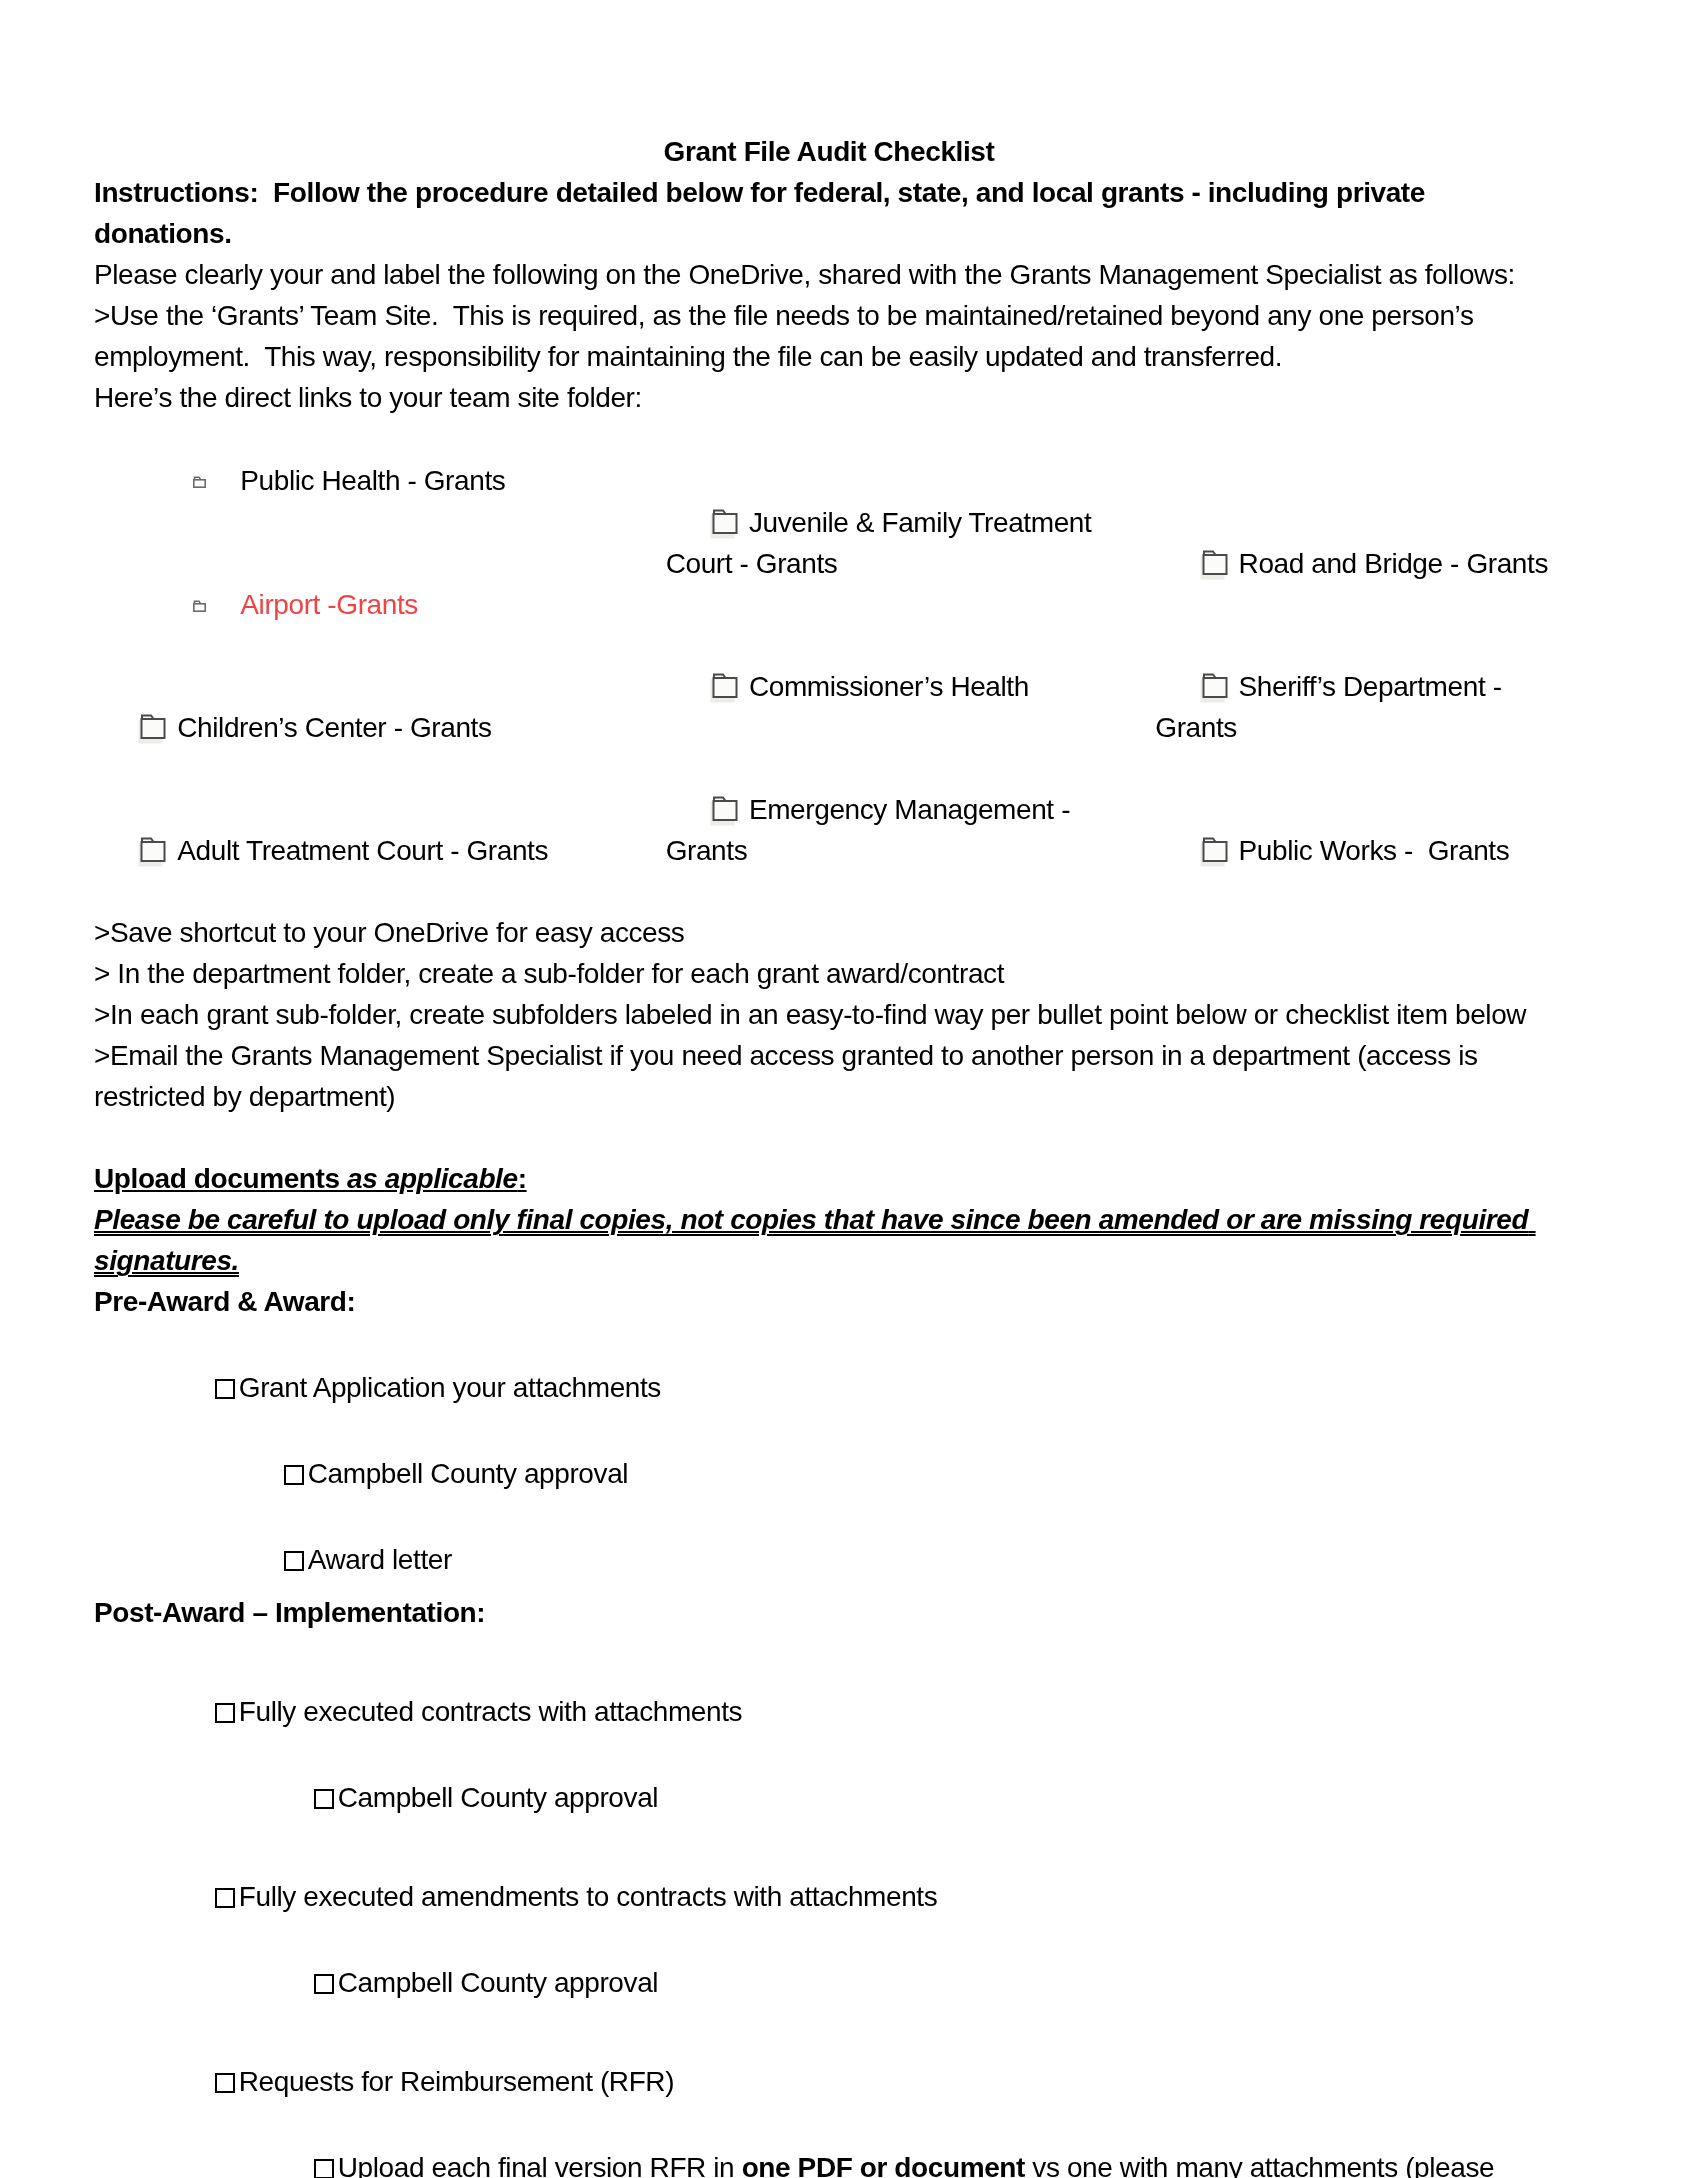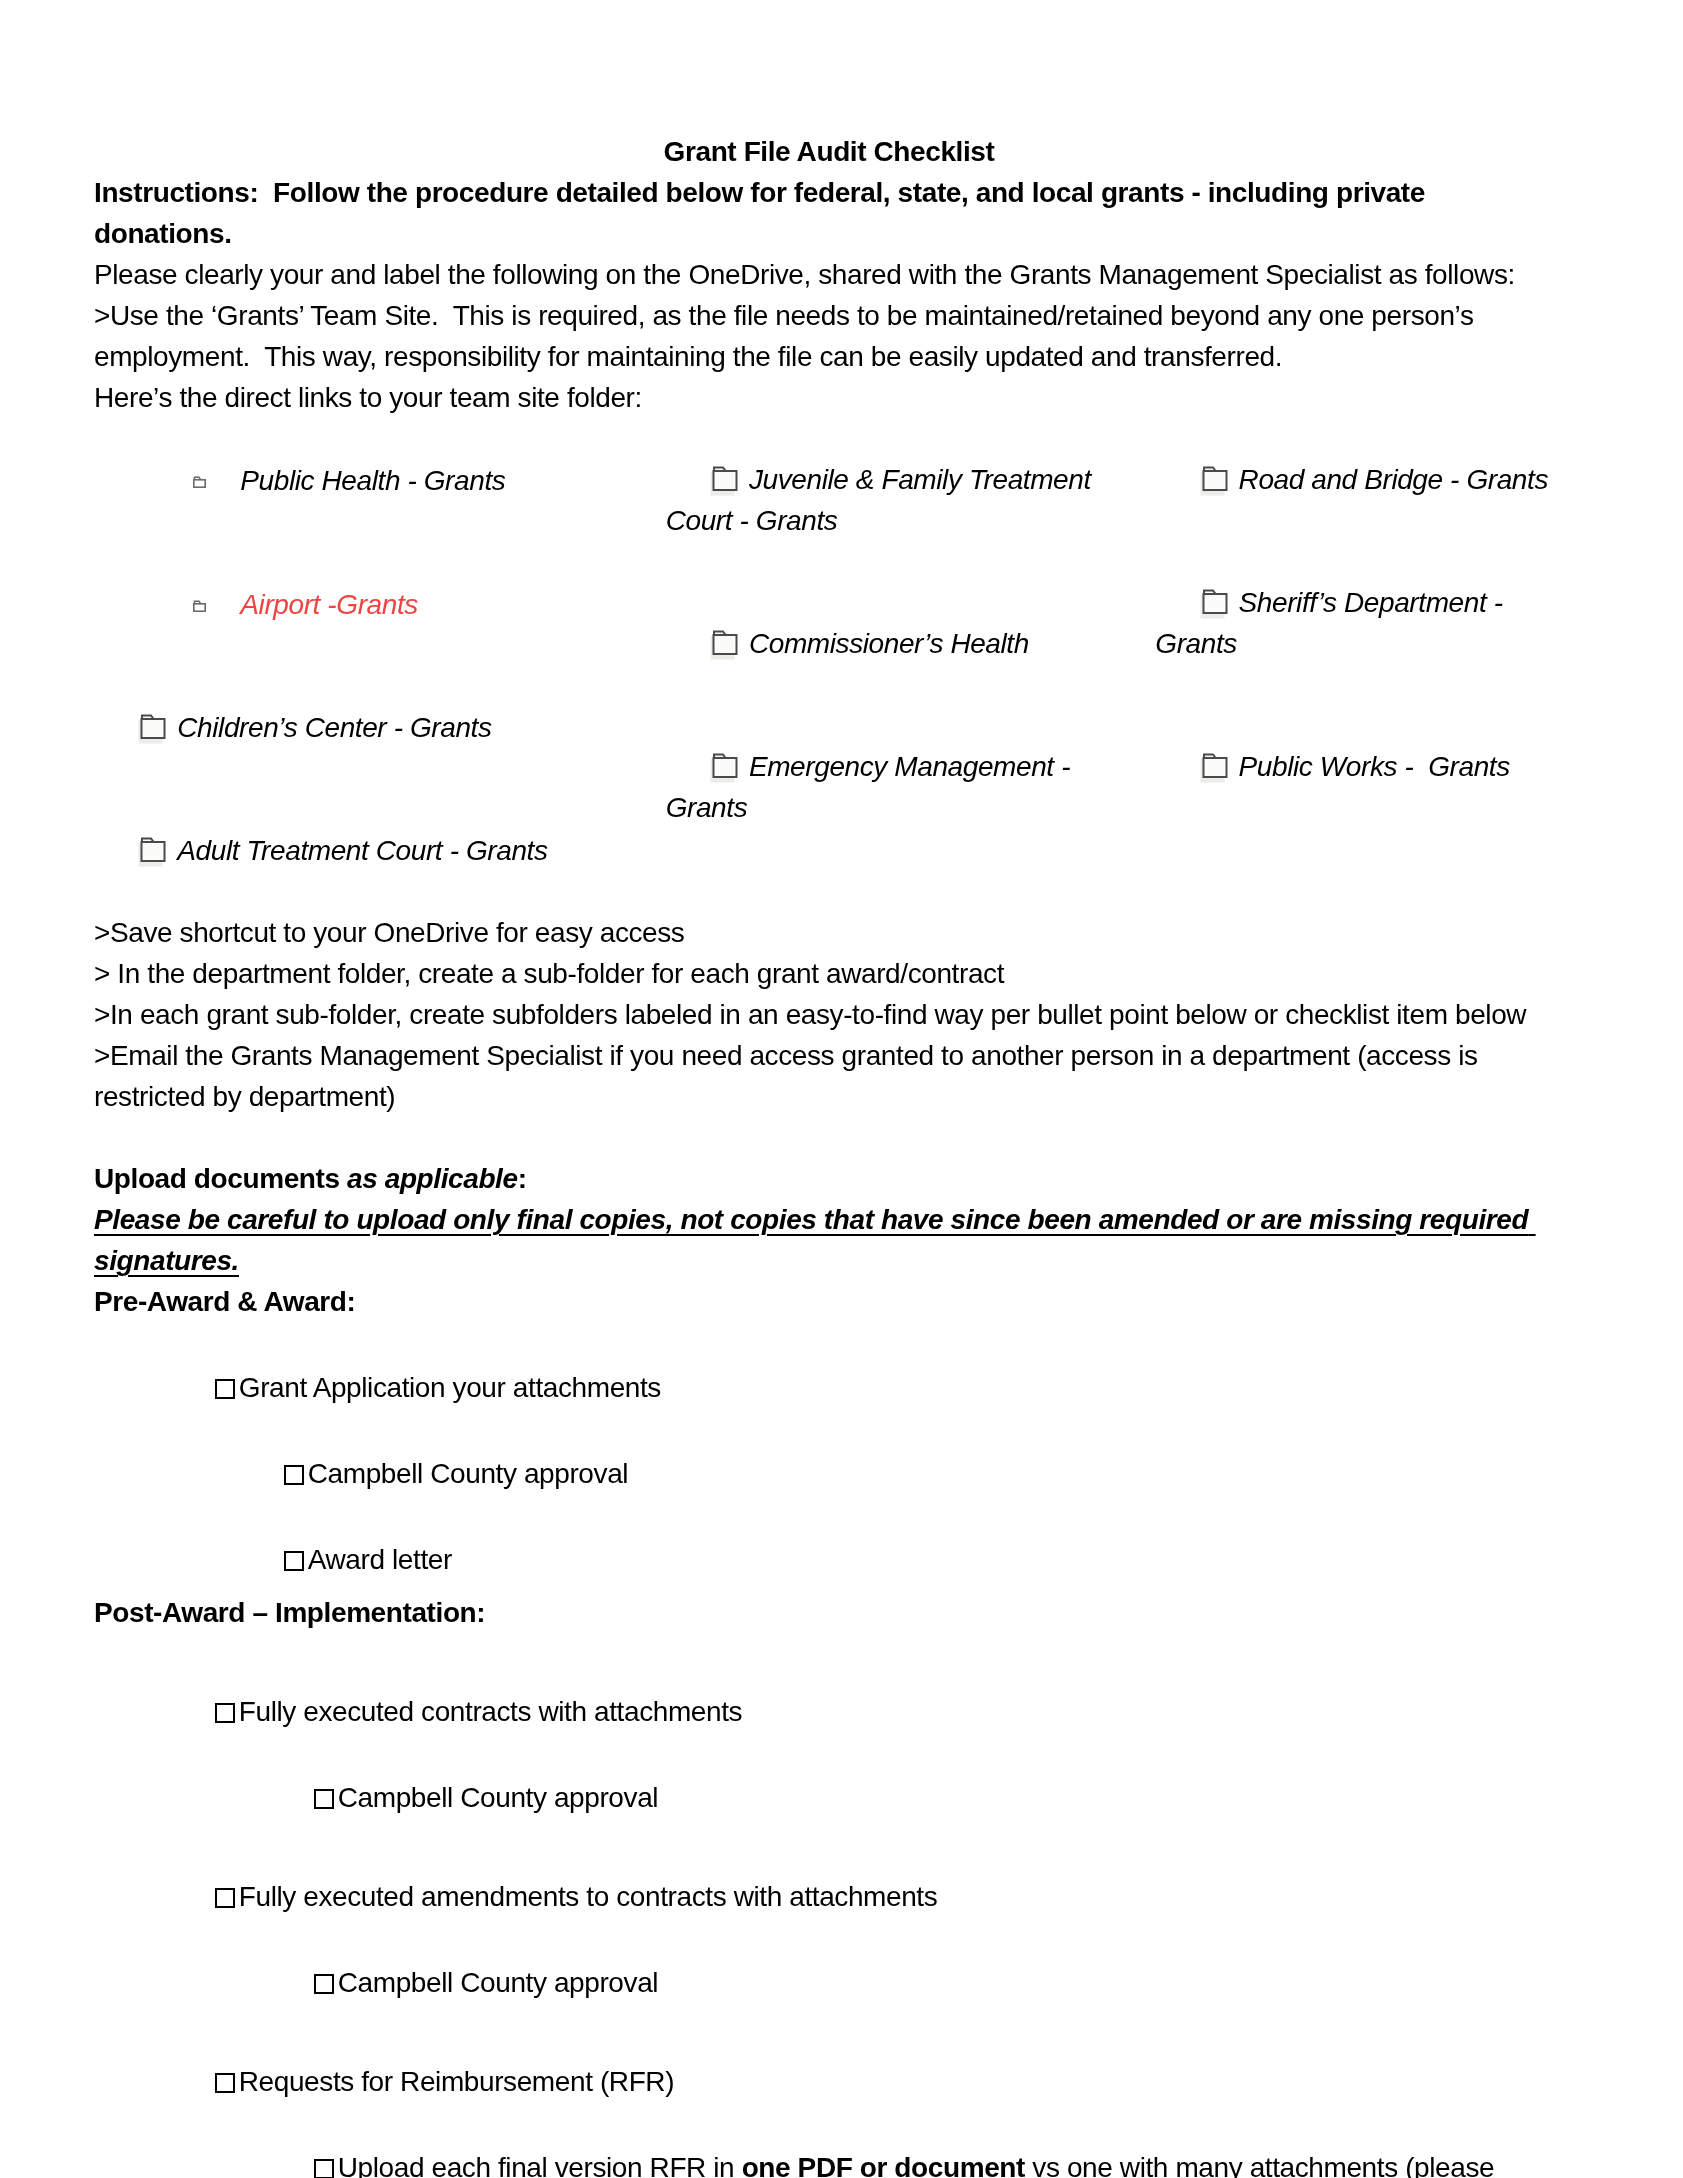--- a/index.html
+++ b/index.html
@@ -12,21 +12,21 @@
     overflow:hidden;
   }
   p{margin:0;white-space:pre-wrap;}
   .title{text-align:center;font-weight:bold;}
   .b{font-weight:bold;}
   .bi{font-weight:bold;font-style:italic;}
   .warning{font-weight:bold;font-style:italic;text-decoration:underline;text-decoration-thickness:2px;text-underline-offset:5px;}
   .red{color:#ef4444;}
 
   
-  .cols{display:flex;align-items:flex-start;font-style:italic;}
+  .cols{display:flex;align-items:flex-end;}
   .col1{width:537px;}
   .col2{width:525px;}
   .col3{width:409px;}
   .fitem{white-space:pre-wrap;}
   .col1 .fitem.folder{max-width:465px;}
   .col2 .fitem{max-width:455px;margin-left:35px;}
   .col3 .fitem{max-width:404px;}
   .bullet-item{padding-left:54px;white-space:pre-wrap;}
   .blt{display:inline-block;margin-right:33px;vertical-align:1px;}
   .fico{display:inline-block;margin-right:7px;vertical-align:-7px;line-height:0;}
@@ -37,21 +37,21 @@
   .l2pre{margin-left:175px;}
   .l2post{margin-left:205px;}
   .cb{
     display:inline-block;width:20px;height:20px;
     border:2.5px solid #000;box-sizing:border-box;
     margin-right:4px;vertical-align:-2px;background:#fff;
   }
   .mt4{margin-top:4px;}
   .mt12{margin-top:12px;}
   .mt17{margin-top:17px;}
-  .upload-section{margin-top:41px;}
+  .upload-section{margin-top:41px;text-decoration:underline;}
 </style>
 </head>
 <body>
 
 <p class="title">Grant File Audit Checklist</p>
 
 <p class="b">Instructions:  Follow the procedure detailed below for federal, state, and local grants - including private donations.</p>
 <p>Please clearly your and label the following on the OneDrive, shared with the Grants Management Specialist as follows:</p>
 <p>&gt;Use the ‘Grants’ Team Site.  This is required, as the file needs to be maintained/retained beyond any one person’s employment.  This way, responsibility for maintaining the file can be easily updated and transferred.</p>
 <p>Here’s the direct links to your team site folder:</p>

